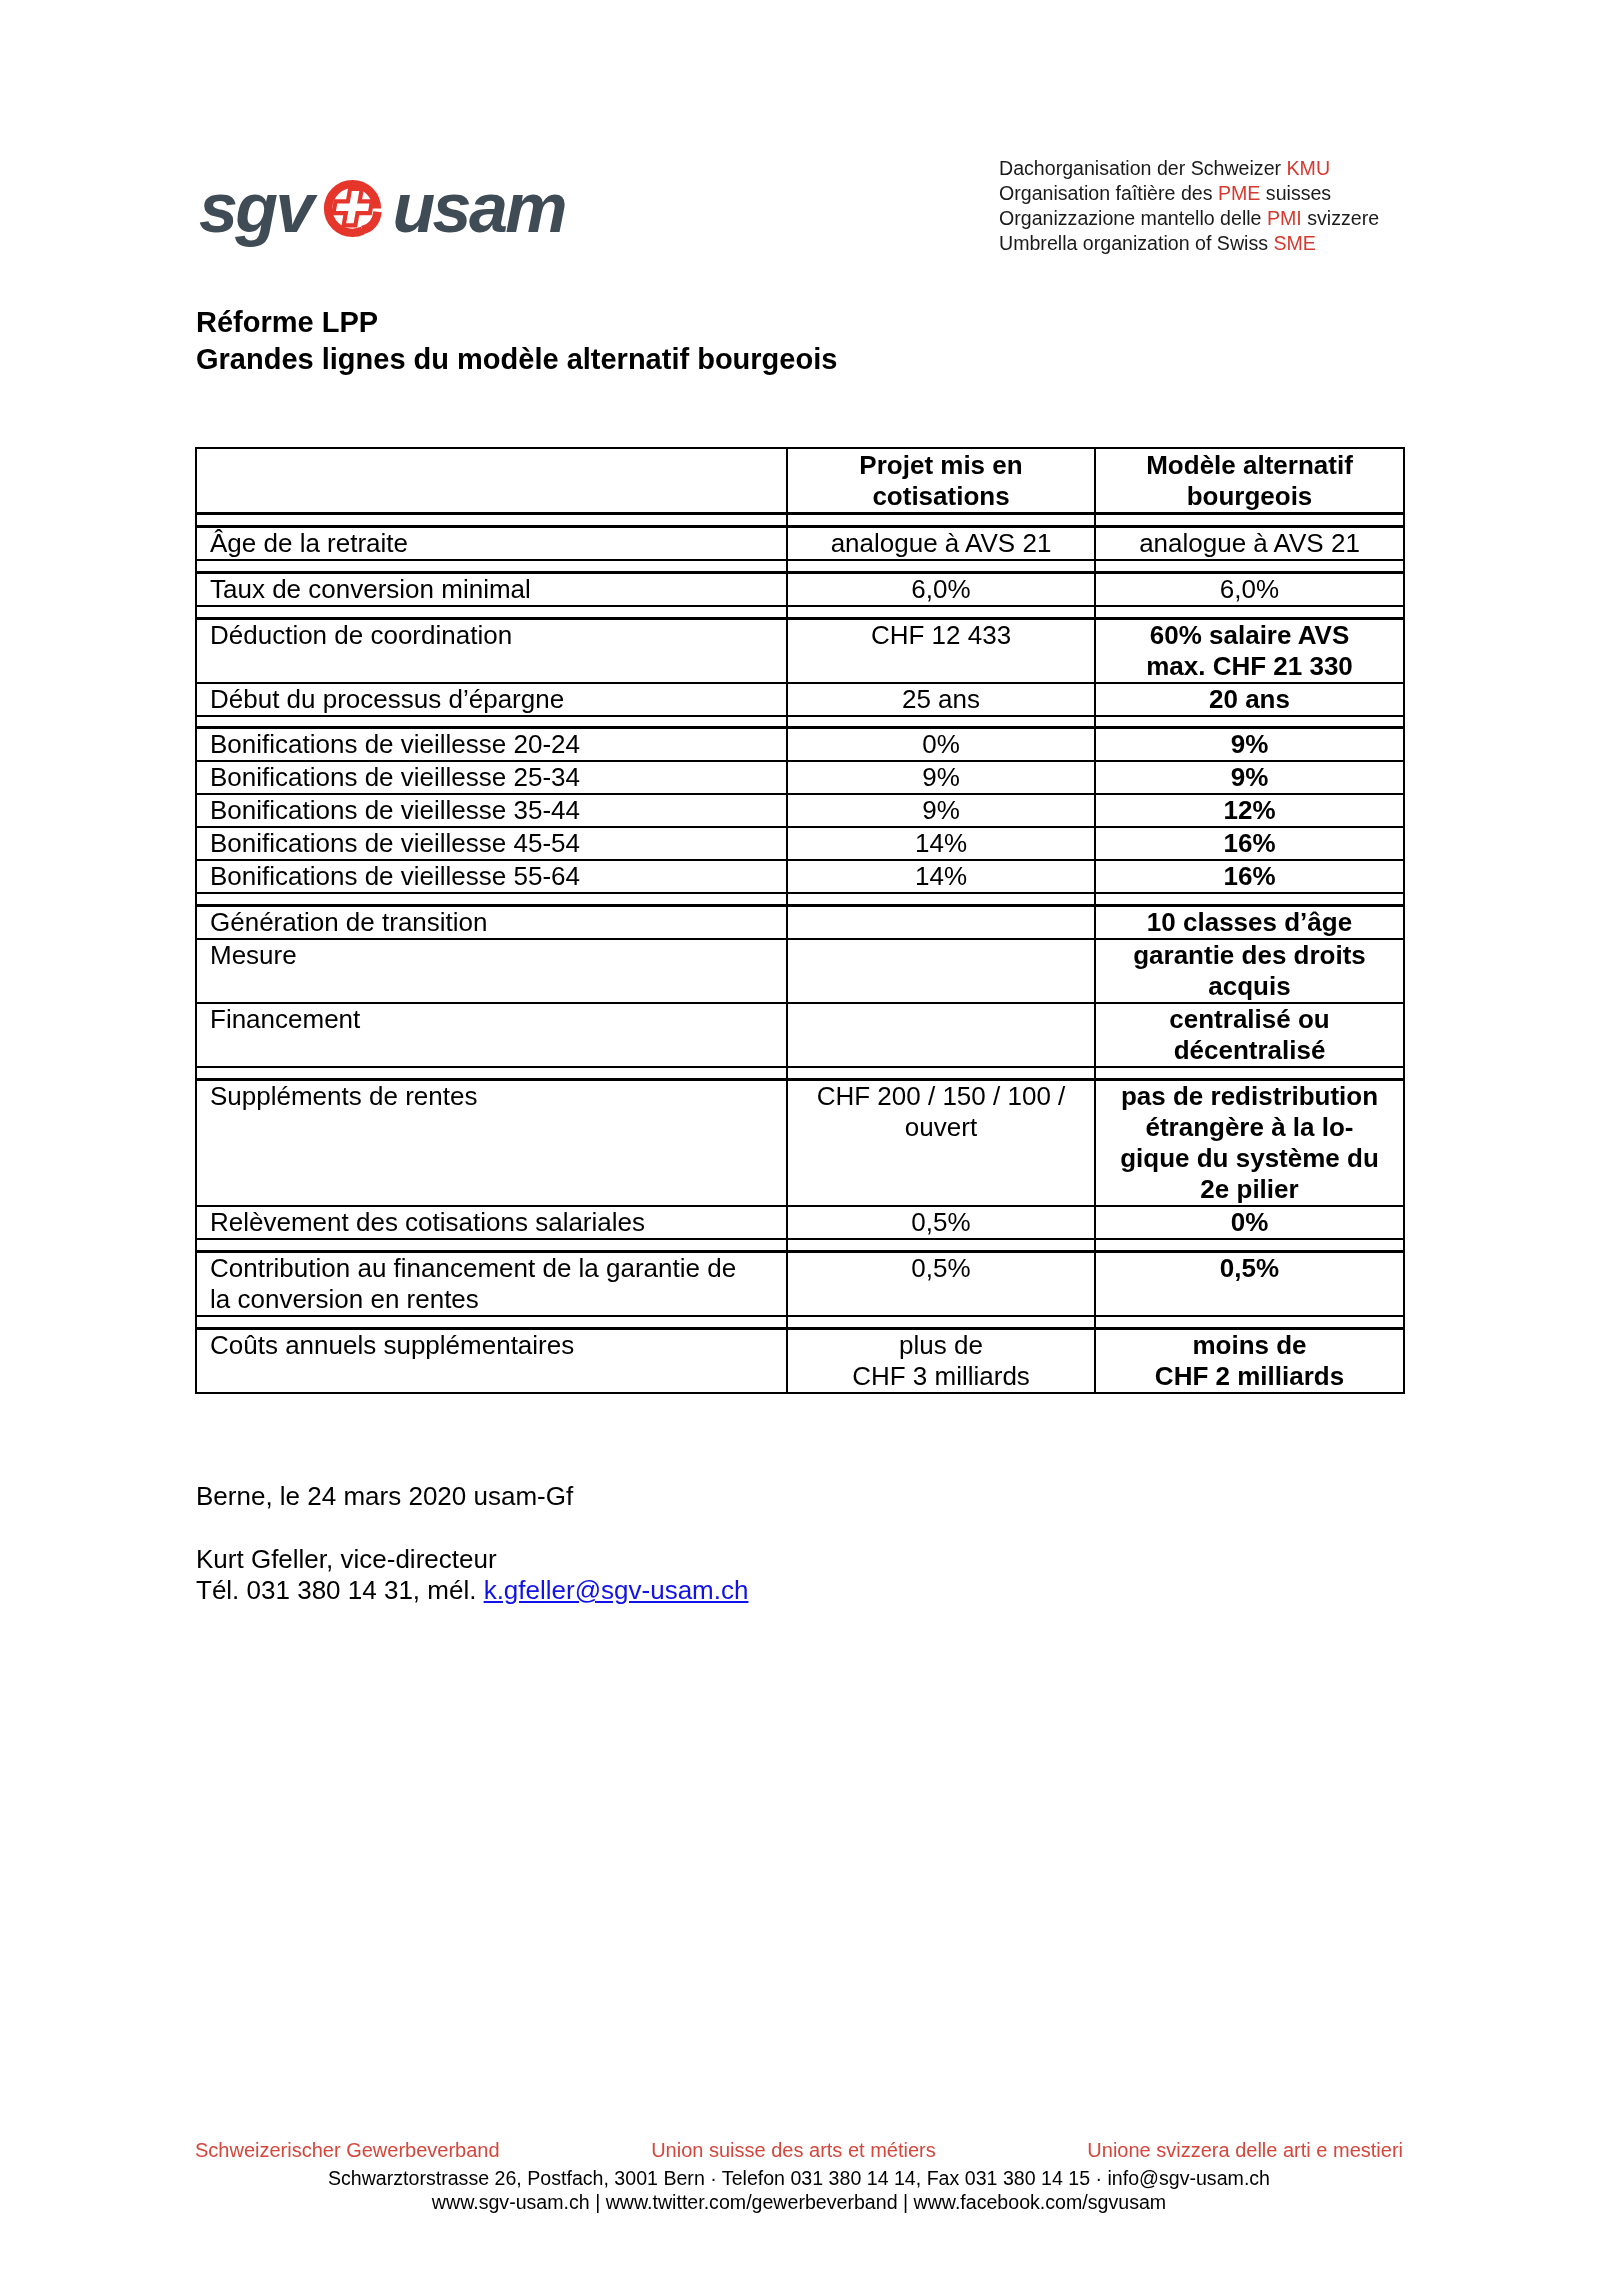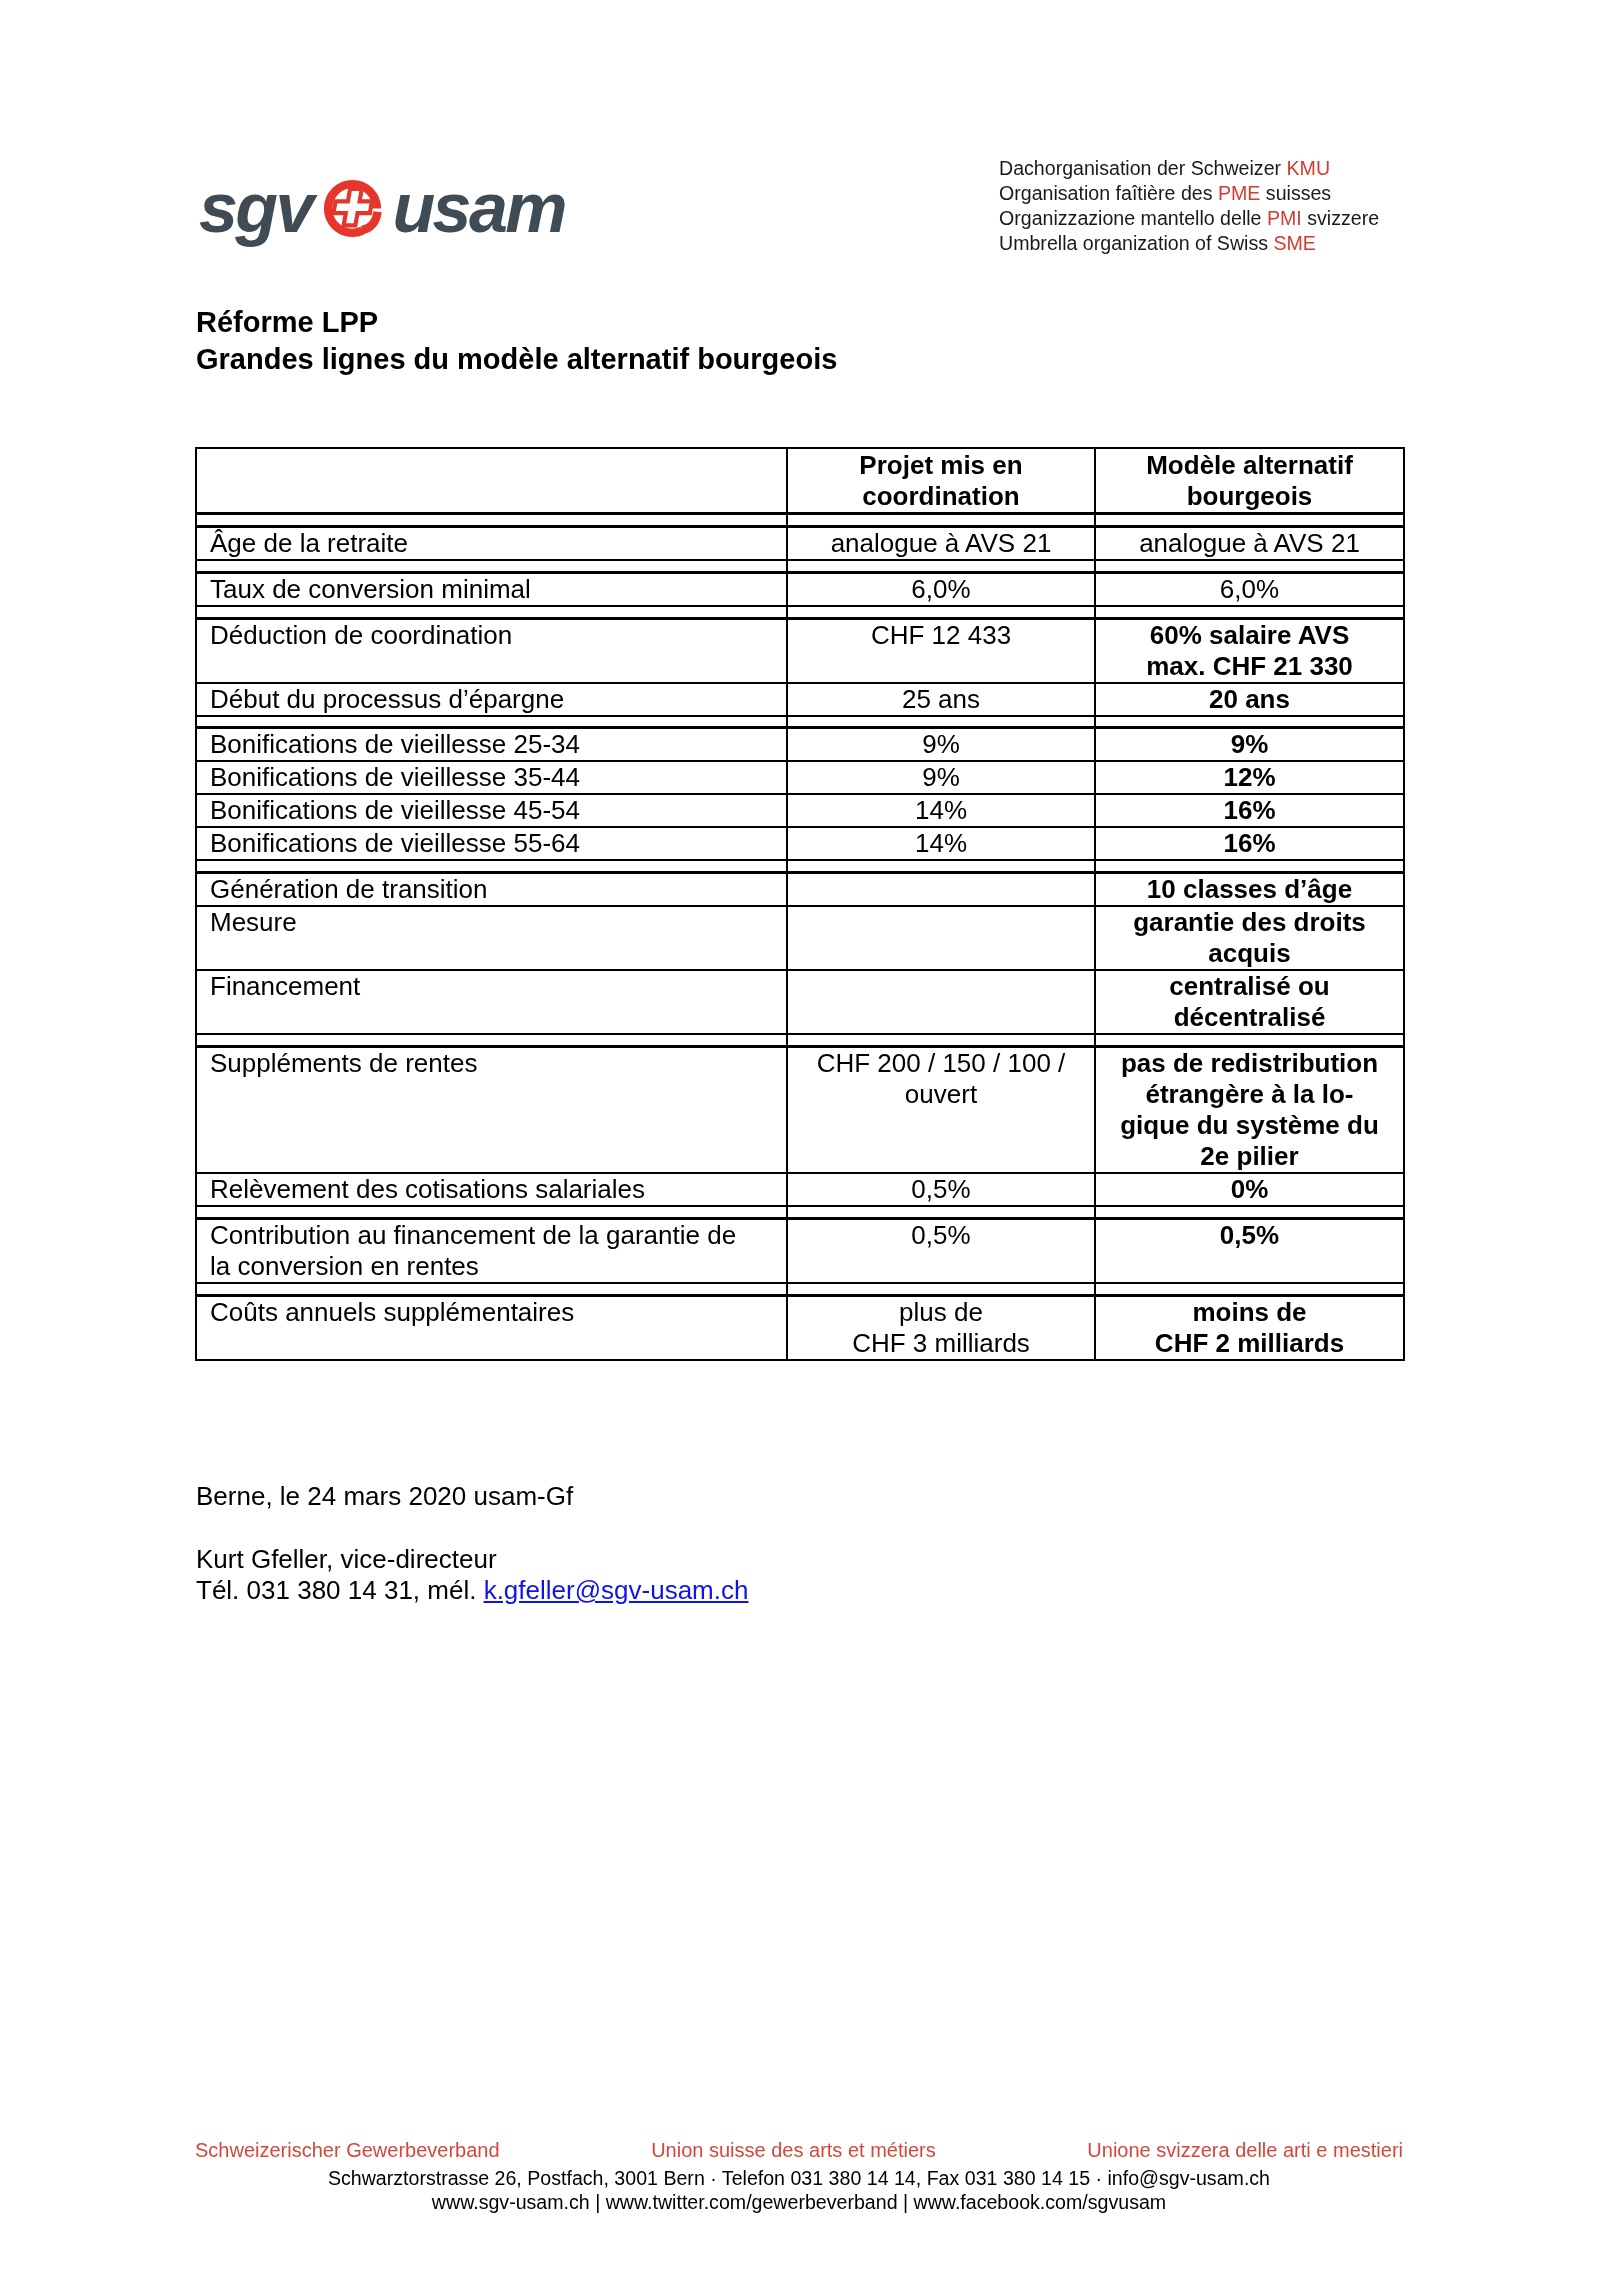--- a/index.html
+++ b/index.html
@@ -71,21 +71,21 @@
 <table class="cmp">
   <colgroup>
       <col style="width:591px">
       <col style="width:308px">
       <col style="width:309px">
     </colgroup>
   <tbody>
   <tr class="head">
     <td class="c1"></td>
     <td class="c2">Projet mis en
-coordination</td>
+cotisations</td>
     <td class="c3">Modèle alternatif
 bourgeois</td>
   </tr>
   <tr class="spacer">
         <td></td>
         <td></td>
         <td></td>
       </tr>
   <tr class="h50">
     <td class="c1">Âge de la retraite</td>
@@ -116,20 +116,25 @@
   <tr class="h50 b3">
     <td class="c1">Début du processus d’épargne</td>
     <td class="c2">25 ans</td>
     <td class="c3">20 ans</td>
   </tr>
   <tr class="spacer">
         <td></td>
         <td></td>
         <td></td>
       </tr>
+  <tr class="h50 b3">
+    <td class="c1">Bonifications de vieillesse 20-24</td>
+    <td class="c2">0%</td>
+    <td class="c3">9%</td>
+  </tr>
   <tr class="h50 b3">
     <td class="c1">Bonifications de vieillesse 25-34</td>
     <td class="c2">9%</td>
     <td class="c3">9%</td>
   </tr>
   <tr class="h50 b3">
     <td class="c1">Bonifications de vieillesse 35-44</td>
     <td class="c2">9%</td>
     <td class="c3">12%</td>
   </tr>

